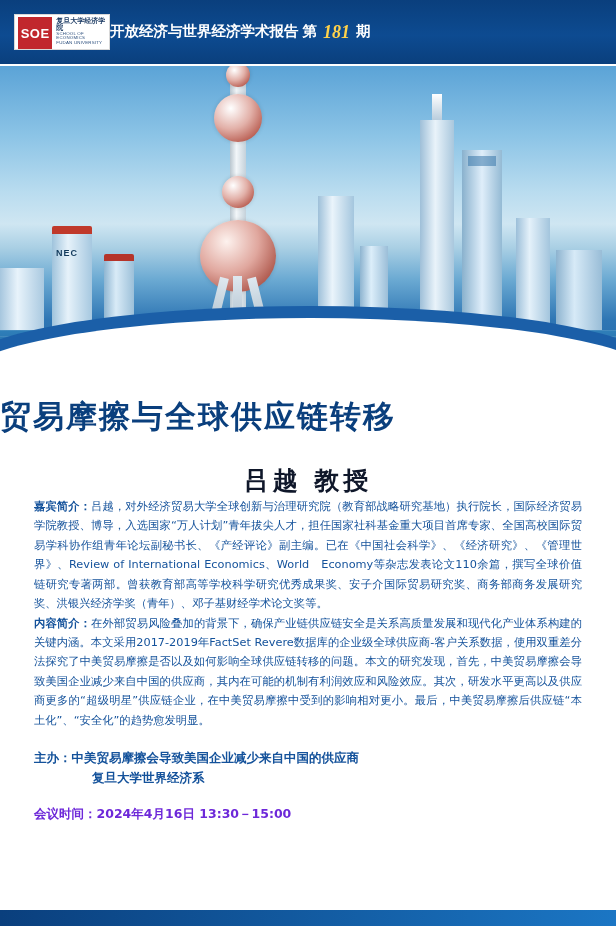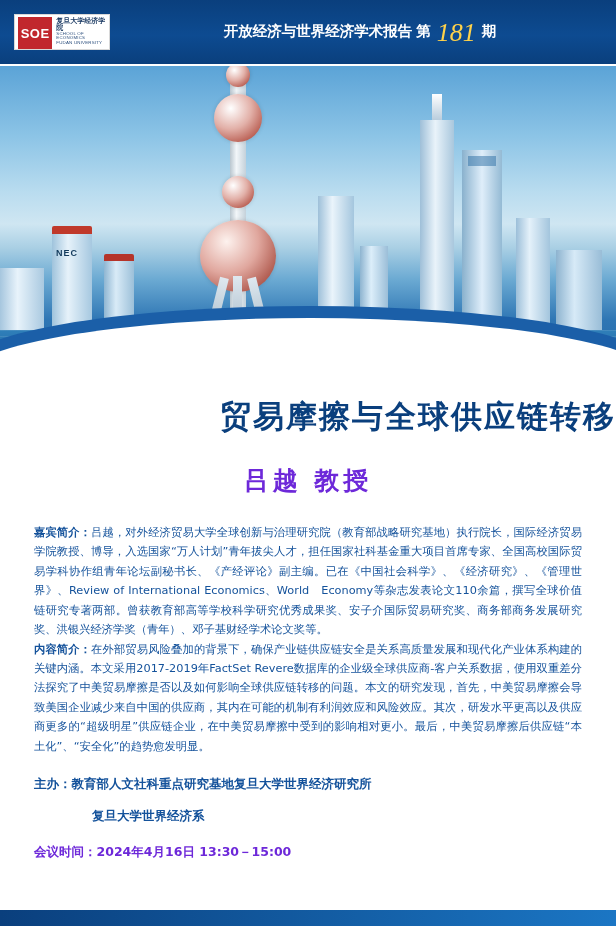--- a/index.html
+++ b/index.html
@@ -174,24 +174,24 @@
   .logo-iwefu .lt .b { font-size: 5px; }
   .logo-iwefu .lt .c { font-size: 4.6px; }
 
   .header-text {
     flex: 1; text-align: center; color: #fff; padding-right: 6px;
   }
   .header-text .line1, .header-text .line2 {
     font-size: 14.5px; font-weight: bold; line-height: 1.5;
     font-family: "DejaVu Sans", "Liberation Sans", sans-serif;
   }
-  .header-text .line2 { display:flex; align-items:center; justify-content:center; gap: 4px; }
+  .header-text .line2 { display:flex; align-items:center; gap: 4px; }
   .issue-num {
-    font-style: italic; font-weight: normal; color: #ffd24a;
-    font-size: 26px; font-family: "Liberation Serif", serif;
+    font-style: italic; font-weight: bold; color: #ffd24a;
+    font-size: 18px; font-family: "Liberation Serif", serif;
     padding: 0 2px;
   }
 
   
   .swoosh {
     position: absolute; left: -40px; top: 318px;
     width: 700px; height: 140px;
     background: #ffffff;
     border-radius: 50% 50% 0 0 / 62px 62px 0 0;
   }
@@ -201,59 +201,59 @@
     background: #1b5fa8;
     border-radius: 50% 50% 0 0 / 62px 62px 0 0;
   }
 
   .body {
     position: absolute; left: 0; top: 372px; width: 616px; height: 554px;
     background: #ffffff;
   }
 
   .title-main {
-    text-align: right;
+    text-align: left;
     color: #0a3f7d;
     font-size: 31px;
     font-weight: bold;
     letter-spacing: 2px;
     margin-top: 24px;
     font-family: "DejaVu Sans", "Liberation Sans", sans-serif;
   }
   .speaker {
     text-align: center;
-    color: #6d28d9;
+    color: #0f172a;
     font-size: 25px;
     font-weight: bold;
     letter-spacing: 4px;
     margin-top: 26px;
     font-family: "DejaVu Sans", "Liberation Sans", sans-serif;
   }
 
   .section {
     margin: 0 34px;
     color: #14529b;
     font-size: 11.3px;
     line-height: 1.72;
     text-align: justify;
     font-family: "DejaVu Sans", "Liberation Sans", sans-serif;
   }
   .section .lbl { font-weight: bold; }
-  .sec-bio { margin-top: 26px; }
+  .sec-bio { }
   .sec-abs { }
 
   .organizers {
     margin: 18px 34px 0 34px;
     color: #14529b;
     font-size: 12.5px;
     font-weight: bold;
     line-height: 1.62;
     font-family: "DejaVu Sans", "Liberation Sans", sans-serif;
   }
-  .organizers .indent { display: block; padding-left: 58px; margin-top: 12px; }
+  .organizers .indent { display: block; padding-left: 58px; }
 
   .meta {
     margin: 14px 34px 0 34px;
     color: #6d28d9;
     font-size: 12.5px;
     font-weight: bold;
     line-height: 1.72;
     font-family: "DejaVu Sans", "Liberation Sans", sans-serif;
   }
 
@@ -332,21 +332,21 @@
 
     <div class="section sec-bio">
       <span class="lbl">嘉宾简介：</span><span>吕越，对外经济贸易大学全球创新与治理研究院（教育部战略研究基地）执行院长，国际经济贸易学院教授、博导，入选国家“万人计划”青年拔尖人才，担任国家社科基金重大项目首席专家、全国高校国际贸易学科协作组青年论坛副秘书长、《产经评论》副主编。已在《中国社会科学》、《经济研究》、《管理世界》、Review of International Economics、World　Economy等杂志发表论文110余篇，撰写全球价值链研究专著两部。曾获教育部高等学校科学研究优秀成果奖、安子介国际贸易研究奖、商务部商务发展研究奖、洪银兴经济学奖（青年）、邓子基财经学术论文奖等。</span>
     </div>
 
     <div class="section sec-abs">
       <span class="lbl">内容简介：</span><span>在外部贸易风险叠加的背景下，确保产业链供应链安全是关系高质量发展和现代化产业体系构建的关键内涵。本文采用2017-2019年FactSet Revere数据库的企业级全球供应商-客户关系数据，使用双重差分法探究了中美贸易摩擦是否以及如何影响全球供应链转移的问题。本文的研究发现，首先，中美贸易摩擦会导致美国企业减少来自中国的供应商，其内在可能的机制有利润效应和风险效应。其次，研发水平更高以及供应商更多的“超级明星”供应链企业，在中美贸易摩擦中受到的影响相对更小。最后，中美贸易摩擦后供应链“本土化”、“安全化”的趋势愈发明显。</span>
     </div>
 
     <div class="organizers">
-      <span>主办：</span><span>教育部人文社科重点研究基地复旦大学世界经济研究所</span>
+      <span>主办：</span><span>中美贸易摩擦会导致美国企业减少来自中国的供应商</span>
       <span class="indent">复旦大学世界经济系</span>
     </div>
 
     <div class="meta">
       <div>
         <span>会议时间：</span><span>2024年4月16日 13:30－15:00</span>
       </div>
     </div>
   </div>
 

